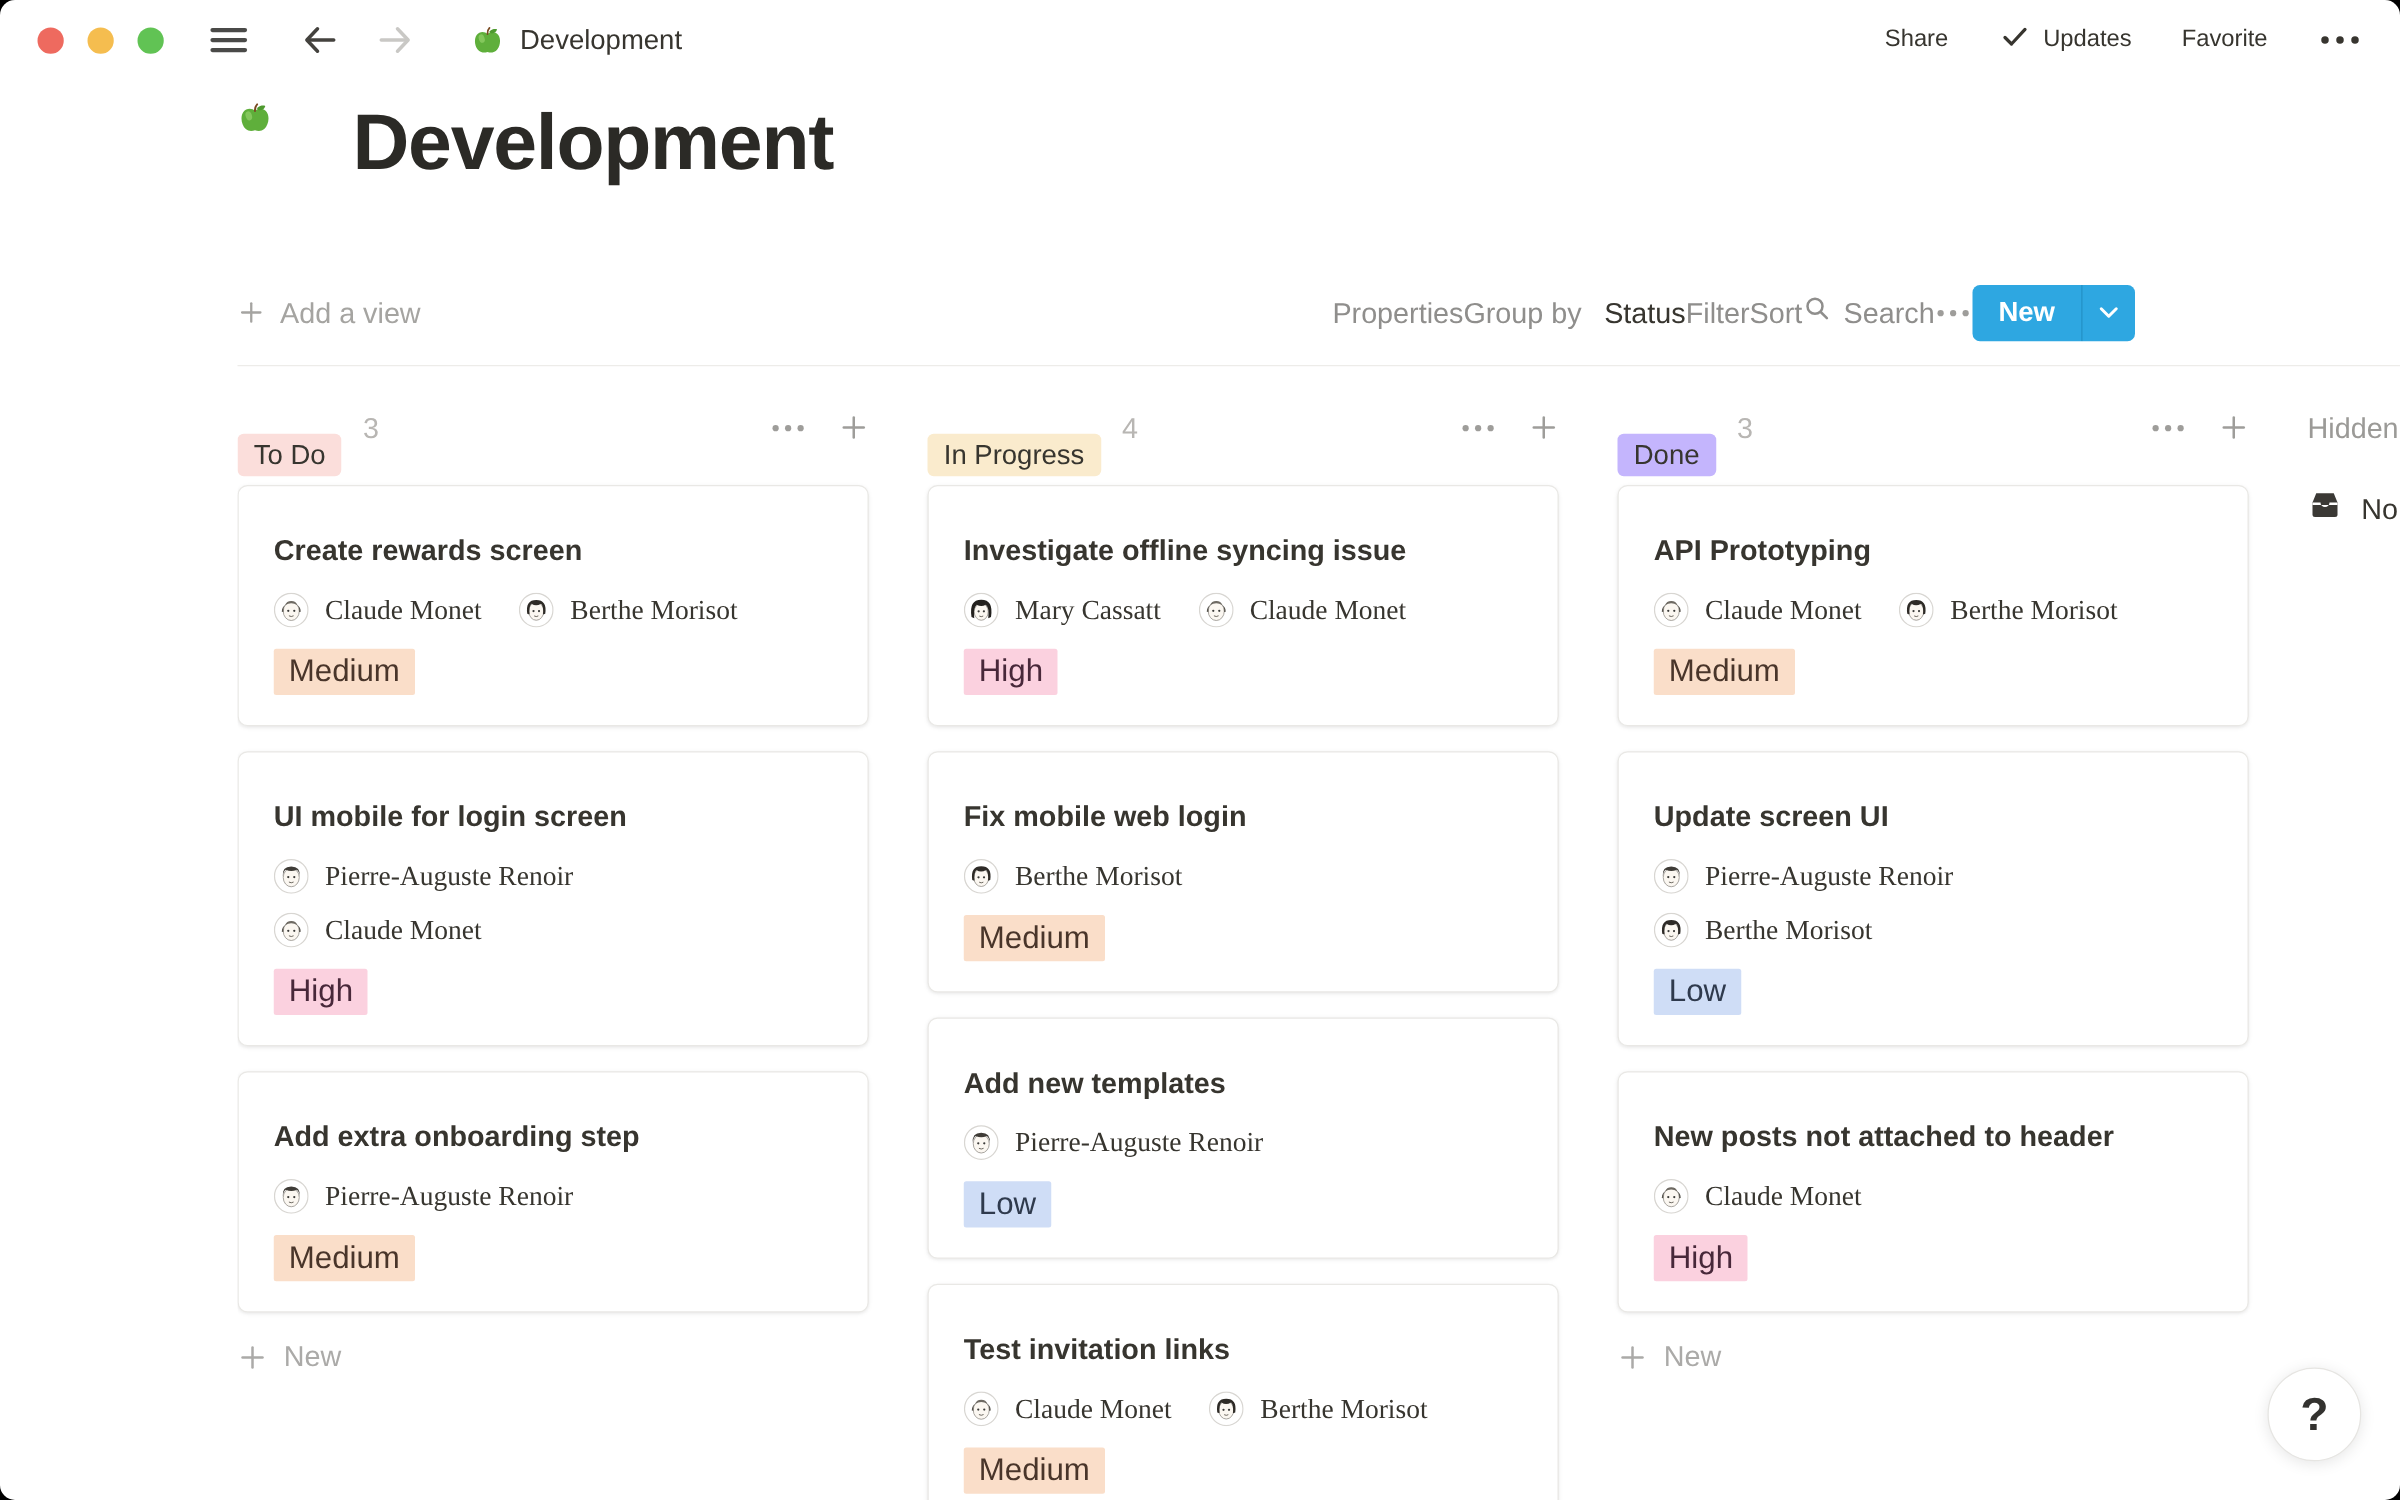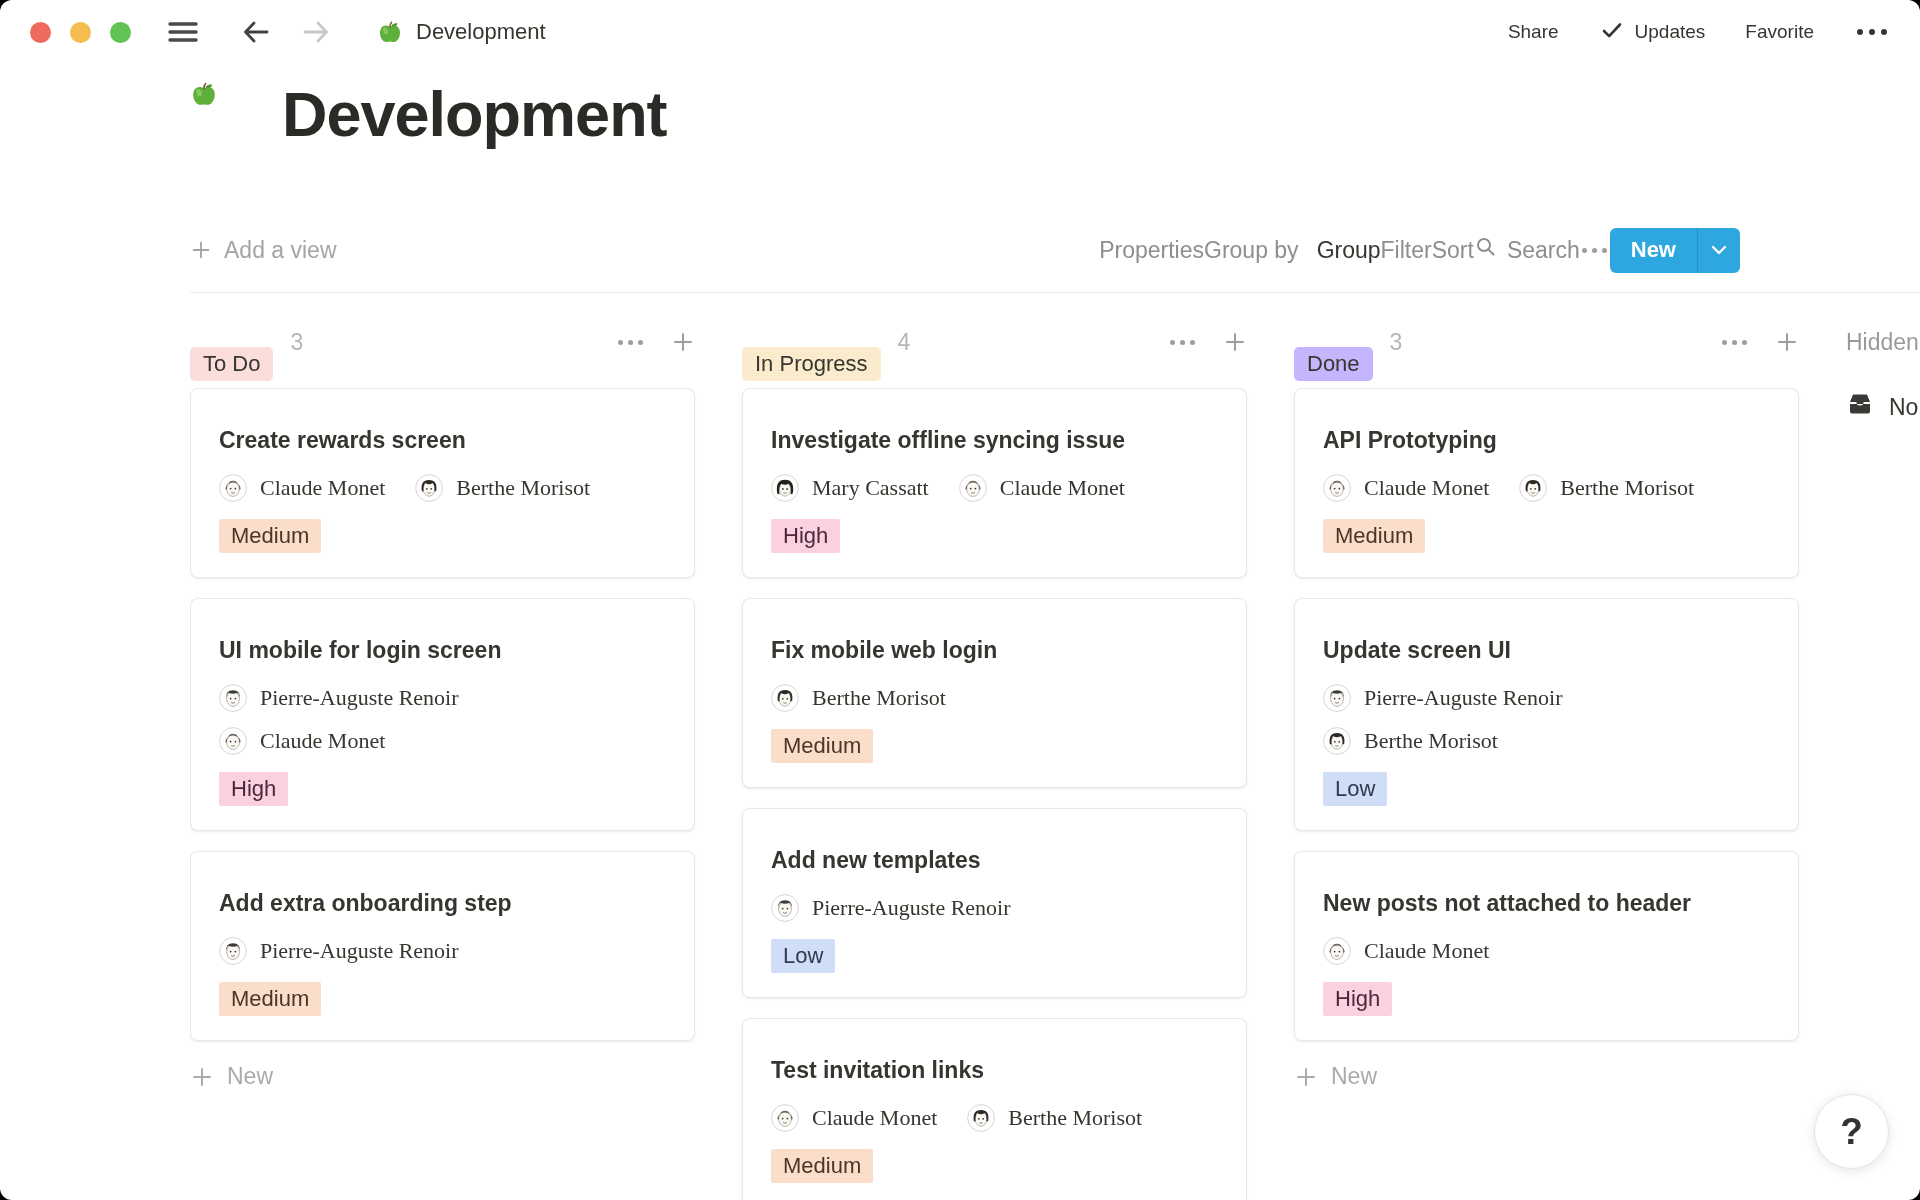--- a/index.html
+++ b/index.html
@@ -20,21 +20,21 @@
   .dots{display:inline-flex;align-items:center;}
   .dots i{width:6px;height:6px;border-radius:50%;background:currentColor;display:inline-block;margin:0 3px;}
   .dots.small i{width:5px;height:5px;margin:0 2.5px;}
   .tb-more{color:#37352F;}
 
   
   .page-header{position:absolute;left:190px;top:78px;display:flex;align-items:center;gap:26px;}
   .page-title{font-size:63px;font-weight:700;color:#2B2A26;letter-spacing:-1px;margin:0;}
 
   
-  .toolbar{position:absolute;left:190px;right:180px;top:226px;height:48px;display:flex;}
+  .toolbar{position:absolute;left:190px;right:212px;top:226px;height:48px;display:flex;}
   .addview{display:flex;align-items:center;gap:12px;color:#A5A4A1;font-size:23px;cursor:pointer;}
   .tools{margin-left:auto;display:flex;align-items:center;font-size:23px;color:#8F8E8C;}
   .tool{cursor:pointer;display:flex;align-items:center;gap:9px;}
   .groupby .val{color:#37352F;margin-left:9px;}
   .new-btn{display:flex;align-items:stretch;background:#2EA7E1;border-radius:6px;overflow:hidden;color:#fff;height:45px;cursor:pointer;}
   .new-label{padding:0 21px;display:flex;align-items:center;font-size:22px;font-weight:700;}
   .new-chevron{width:42px;display:flex;align-items:center;justify-content:center;border-left:1px solid rgba(22,119,166,0.45);}
   .hdivider{position:absolute;left:190px;right:0;top:292px;height:1px;background:#EDECE9;}
 
   
@@ -47,21 +47,21 @@
   .plusic{display:flex;align-items:center;cursor:pointer;}
   .cards{display:flex;flex-direction:column;gap:20px;}
   .card{background:#fff;border:1px solid #E9E8E5;border-radius:8px;box-shadow:0 1px 4px rgba(15,15,15,.05),0 1px 2px rgba(15,15,15,.04);padding:38px 28px 24px;box-sizing:border-box;cursor:pointer;}
   .card-title{font-size:23px;font-weight:700;color:#37352F;margin-bottom:20px;}
   .people{display:flex;flex-direction:column;gap:15px;margin-bottom:17px;}
   .prow{display:flex;align-items:center;gap:30px;flex-wrap:wrap;font-family:Liberation Serif, serif;}
   .person{display:flex;align-items:center;gap:13px;}
   .avatar{width:28px;height:28px;display:inline-flex;}
   .avatar svg{width:28px;height:28px;}
   .pname{font-size:22px;color:#37352F;}
-  .tag{display:inline-block;font-size:22px;padding:4px 12px;border-radius:2px;}
+  .tag{display:inline-block;font-size:25px;padding:4px 12px;border-radius:2px;}
   .col-footer{margin-top:22px;display:flex;align-items:center;gap:13px;color:#ABAAA8;font-size:23px;cursor:pointer;}
   .hidden-col{width:505px;flex:none;}
   .hidden-header{height:48px;display:flex;align-items:center;color:#9B9A97;font-size:23px;margin-bottom:24px;white-space:nowrap;cursor:pointer;}
   .hidden-item{display:flex;align-items:center;gap:15px;color:#37352F;font-size:23px;white-space:nowrap;cursor:pointer;}
 
   
   .help{position:absolute;right:31px;bottom:31px;width:73px;height:73px;border-radius:50%;background:#fff;border:1px solid #E6E5E2;box-shadow:0 2px 12px rgba(0,0,0,.10);display:flex;align-items:center;justify-content:center;font-size:37px;font-weight:700;color:#33322F;z-index:9;cursor:pointer;}
 </style>
 </head>
 <body>
@@ -152,21 +152,21 @@
           </g>
         </svg>
       <span>Add a view</span>
     </span>
     <span class="tools">
       <span class="tool">
           <span>Properties</span>
         </span>
       <span class="tool groupby">
         <span>Group by</span>
-          <span class="val">Group</span>
+          <span class="val">Status</span>
       </span>
       <span class="tool">
           <span>Filter</span>
         </span>
       <span class="tool">
           <span>Sort</span>
         </span>
       <span class="tool">
         <span><svg width="24" height="24" viewBox="0 0 24 24">
               <circle cx="10" cy="10" r="6" stroke="#8F8E8C" stroke-width="2" fill="none"></circle>

